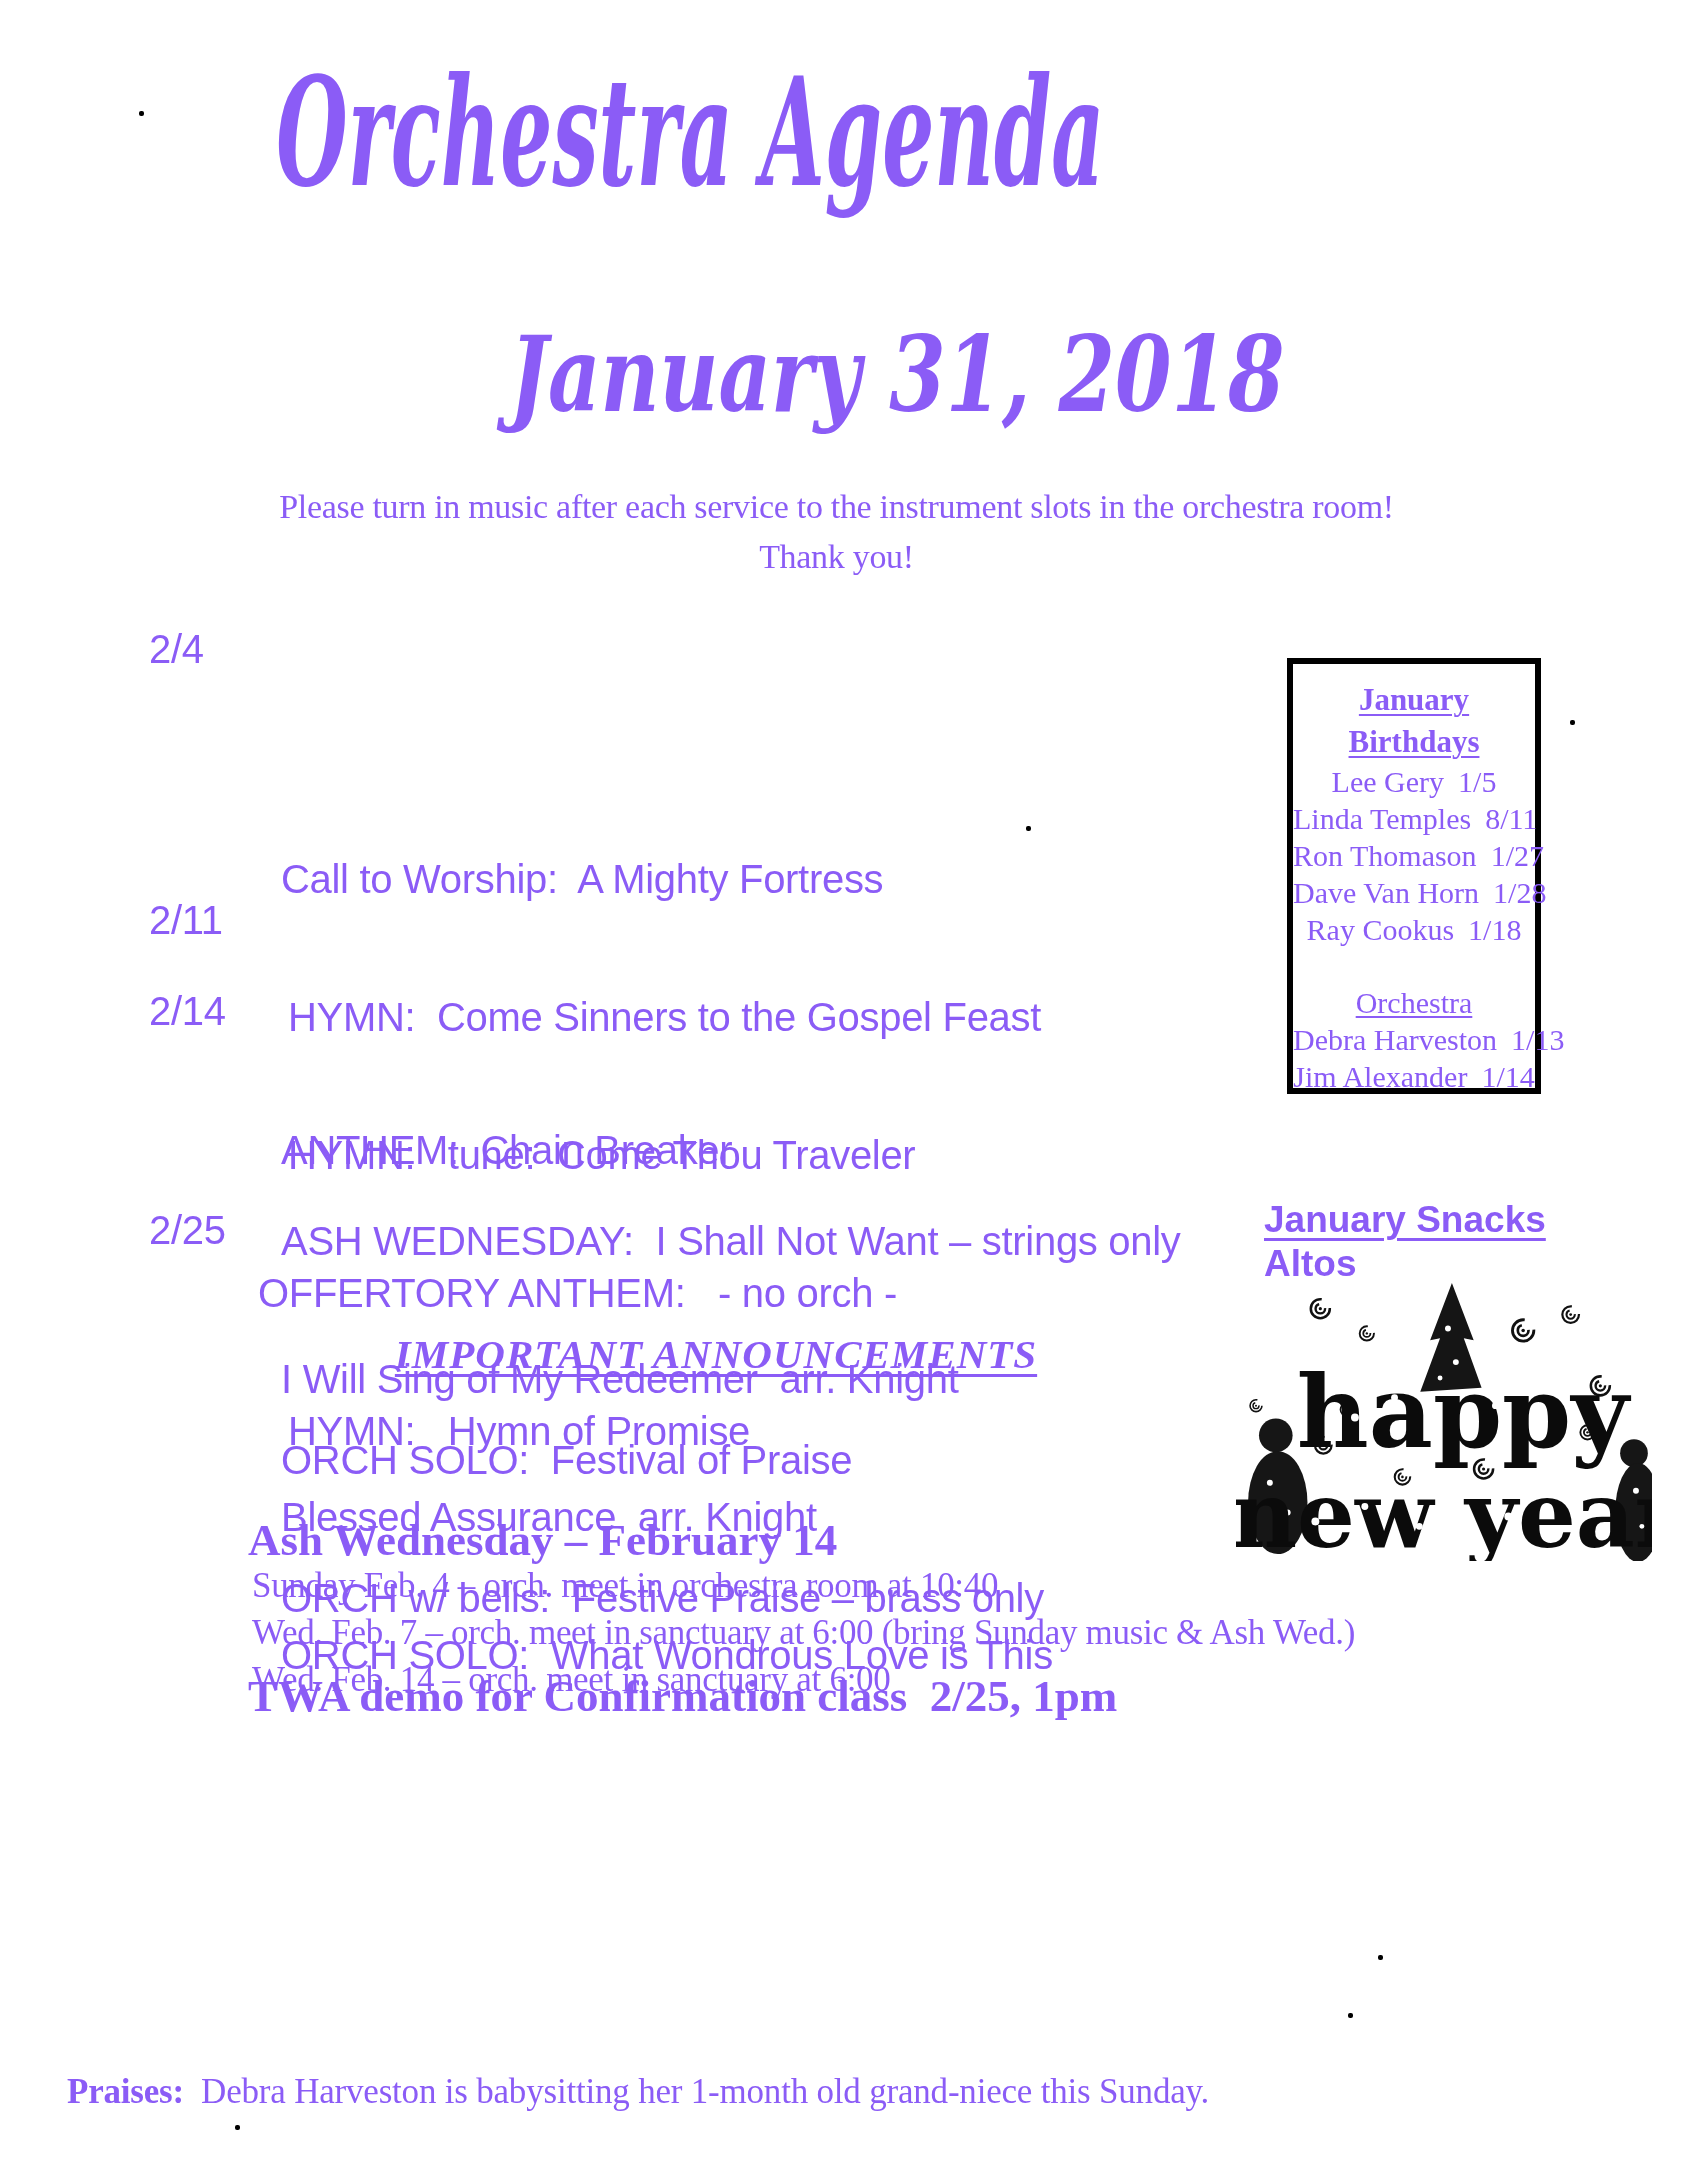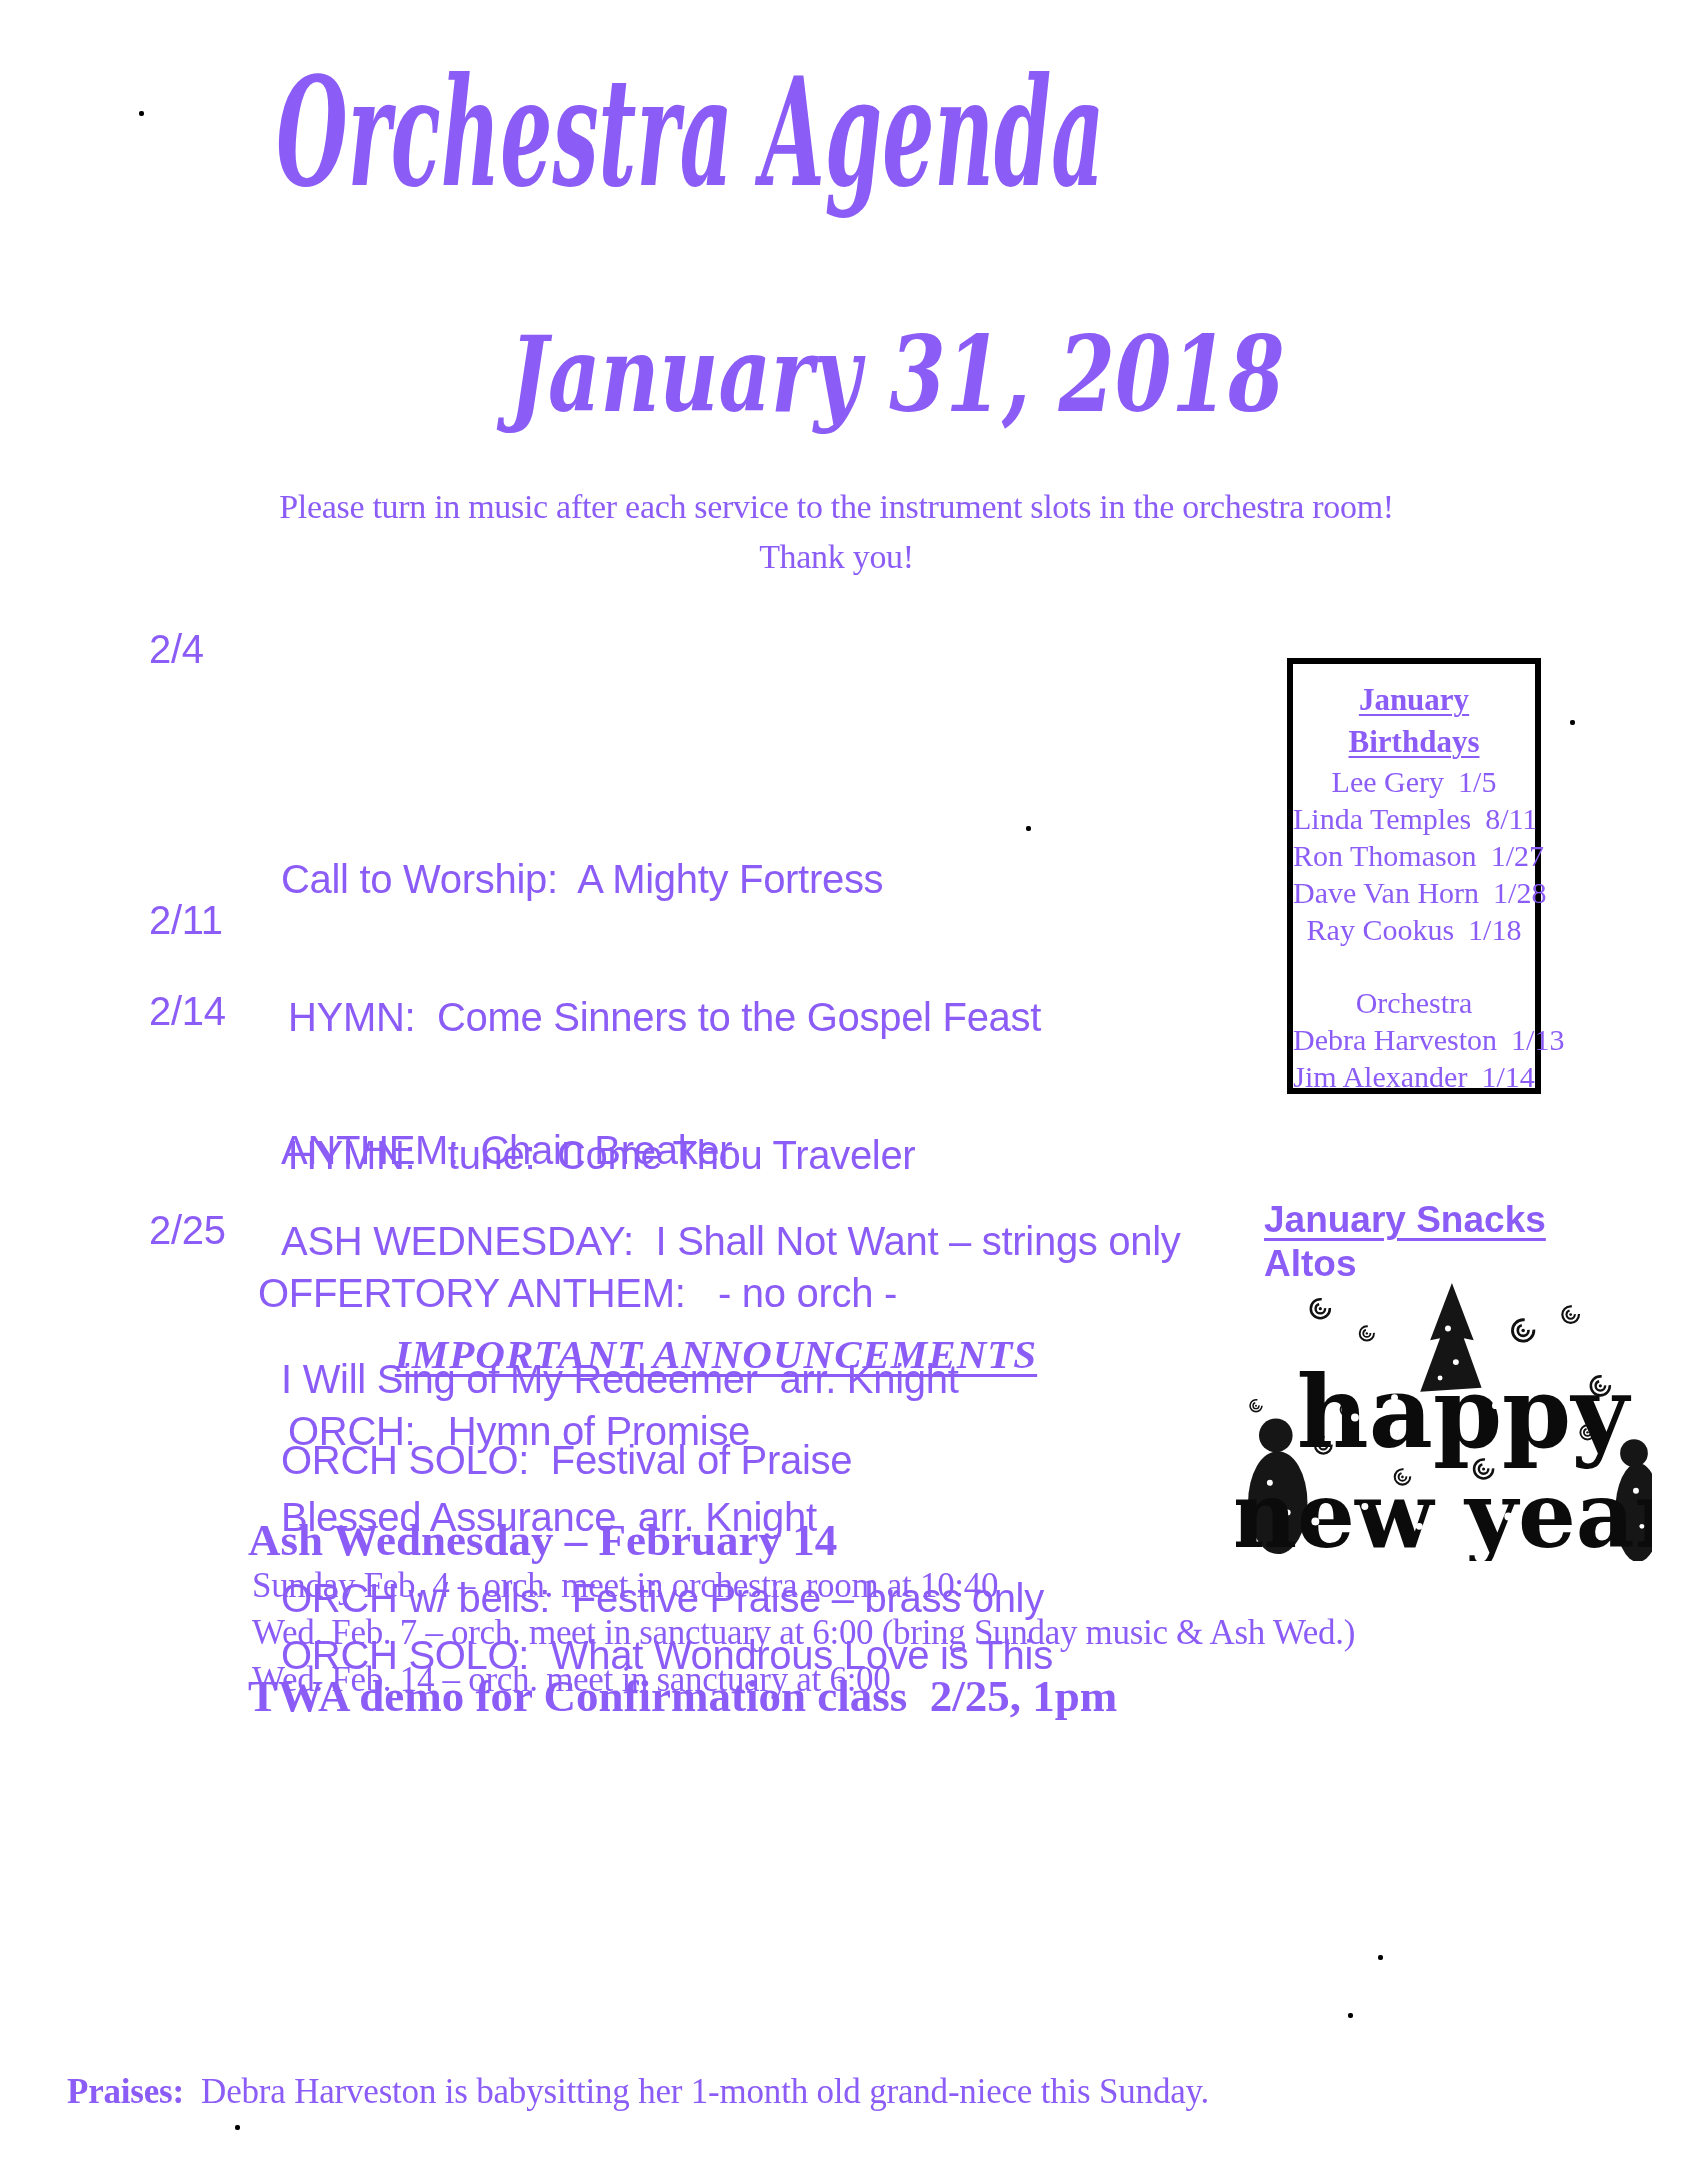--- a/index.html
+++ b/index.html
@@ -33,21 +33,21 @@
   .schedule{position:absolute;top:1562px;left:252px;font-size:35px;line-height:47px;
          letter-spacing:-0.3px;}
   
   .bbox{position:absolute;left:1287px;top:658px;width:254px;height:436px;
          border:6px solid #000;box-sizing:border-box;text-align:center;
          font-size:30px;padding-top:15px;}
   .b-head{font-weight:bold;font-size:31px;line-height:42px;
          text-decoration:underline;text-decoration-thickness:2px;text-underline-offset:4px;}
   .b-row{line-height:37px;white-space:nowrap;}
   .b-date{margin-left:14px;}
-  .b-sub{margin-top:36px;line-height:37px;
+  .b-sub{margin-top:36px;line-height:37px;text-decoration:underline;
          text-decoration-thickness:2px;text-underline-offset:3px;}
   
   .snacks{position:absolute;left:1264px;top:1198px;
          font-family:"Liberation Sans",sans-serif;font-weight:bold;font-size:37px;
          line-height:44px;}
   .s-head{text-decoration:underline;text-decoration-thickness:3px;text-underline-offset:6px;}
   
   .hny{position:absolute;left:1236px;top:1279px;}
   
   .prayers{position:absolute;top:1979px;left:67px;width:1564px;font-size:35px;
@@ -75,21 +75,21 @@
     <div>Thank you!</div>
   </div>
 
   <section class="agenda-block" style="top:626px">
     <span class="a-date">2/4</span>
     <div class="a-lines">
       <div class="a-line">Call to Worship:  A Mighty Fortress</div>
       <div class="a-line ind-h">HYMN:  Come Sinners to the Gospel Feast</div>
       <div class="a-line ind-h">HYMN:   tune:  Come Thou Traveler</div>
       <div class="a-line ind-o">OFFERTORY ANTHEM:   - no orch -</div>
-      <div class="a-line ind-h">ORCH:   Hymn of Promise</div>
+      <div class="a-line ind-h">HYMN:   Hymn of Promise</div>
     </div>
   </section>
 
   <section class="agenda-block" style="top:897px">
     <span class="a-date">2/11</span>
     <div class="a-lines">
       <div class="a-line">ANTHEM:  Chain Breaker</div>
     </div>
   </section>
 

